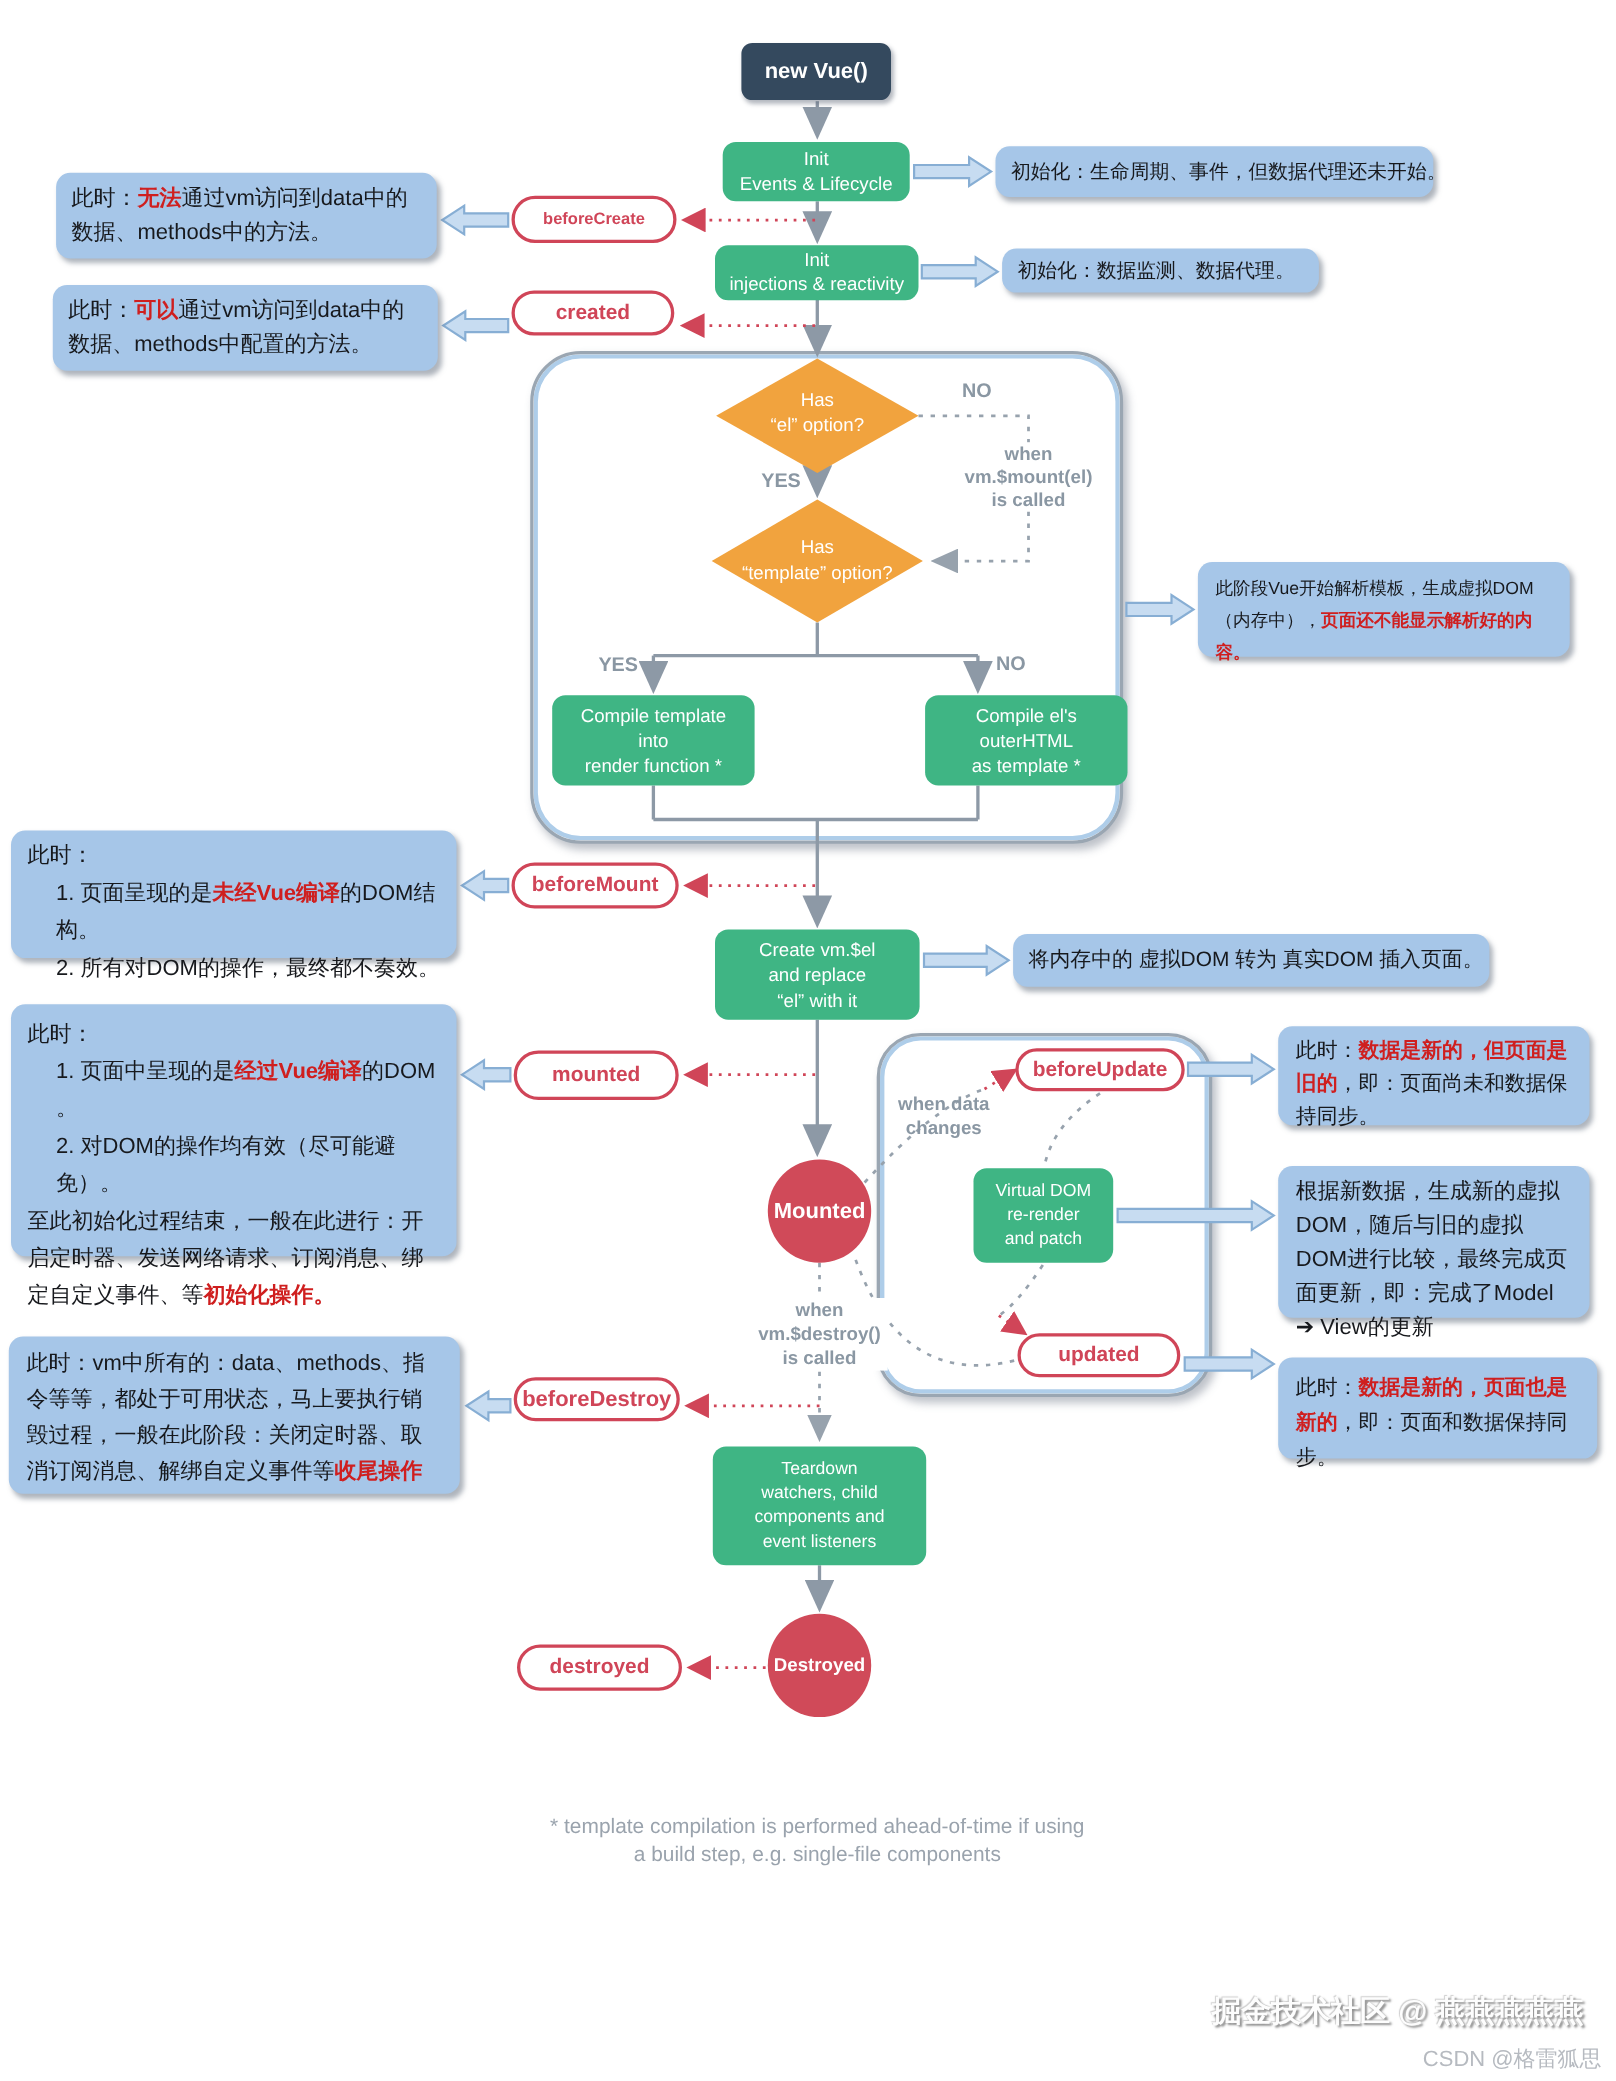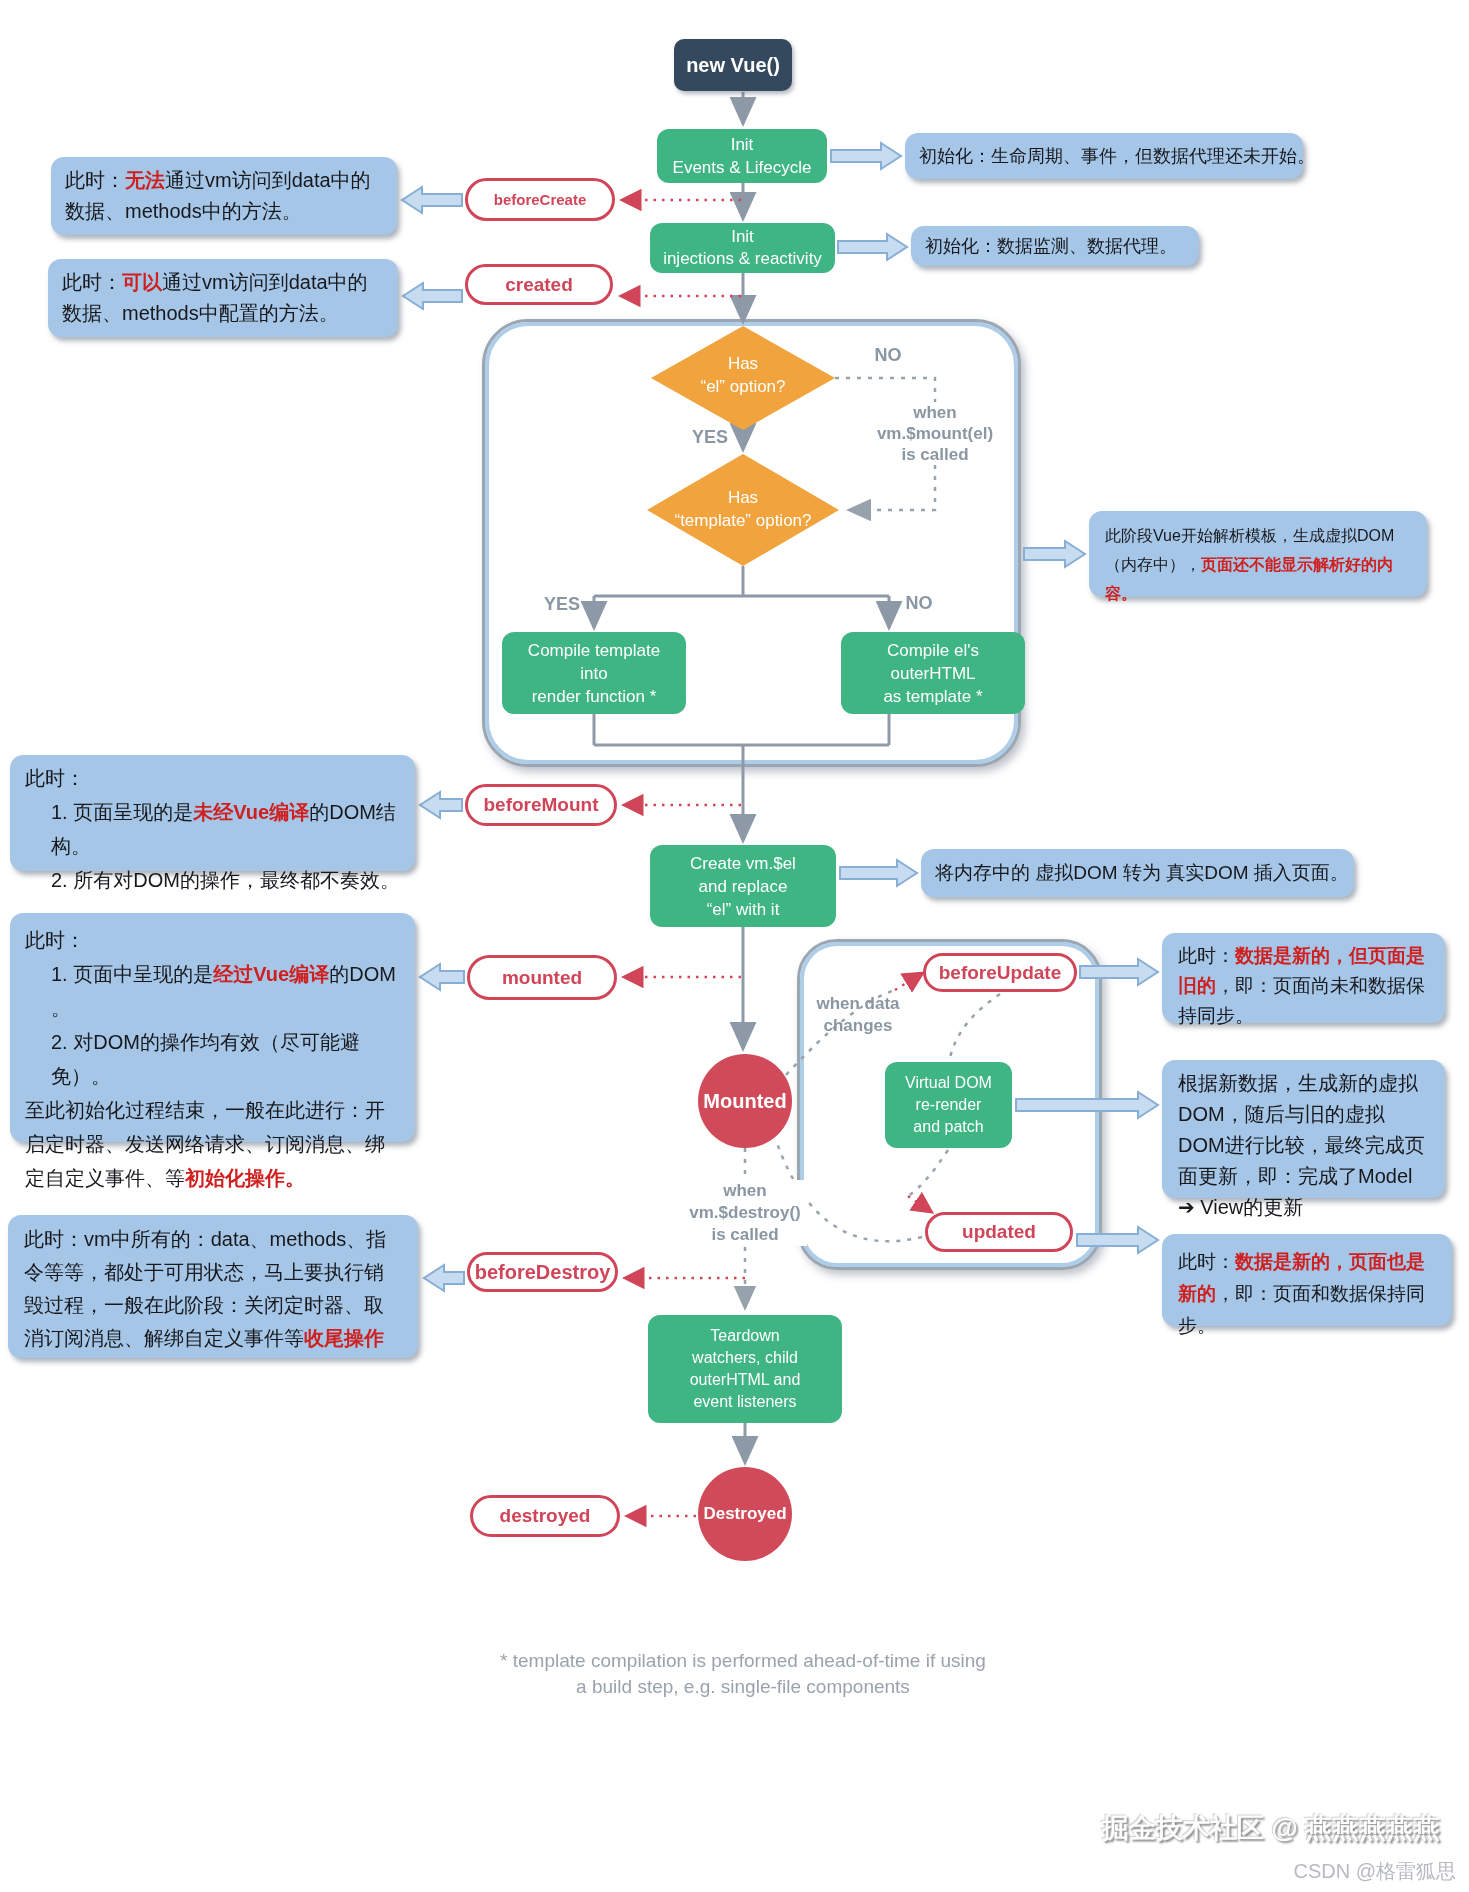--- a/index.html
+++ b/index.html
@@ -95,21 +95,21 @@
       <path d="M1016,1099 L1138,1099 L1138,1092 L1158,1105 L1138,1118 L1138,1111 L1016,1111 Z"></path>
       <path d="M1077,1234 L1138,1234 L1138,1227 L1158,1240 L1138,1253 L1138,1246 L1077,1246 Z"></path>
       <path d="M462,194 L422,194 L422,187 L402,200 L422,213 L422,206 L462,206 Z"></path>
       <path d="M462,290 L423,290 L423,283 L403,296 L423,309 L423,302 L462,302 Z"></path>
       <path d="M462,799 L440,799 L440,792 L420,805 L440,818 L440,811 L462,811 Z"></path>
       <path d="M464,971 L440,971 L440,964 L420,977 L440,990 L440,983 L464,983 Z"></path>
       <path d="M464,1272 L444,1272 L444,1265 L424,1278 L444,1291 L444,1284 L464,1284 Z"></path>
     </g>
   </svg>
 
-  <div class="navy abs z3" style="left:674px;top:39px;width:118px;height:52px;font-size:20px;">new Vue()</div>
+  <div class="navy abs z3" style="left:674px;top:39px;width:136px;height:52px;font-size:20px;">new Vue()</div>
 
   <div class="gbox abs z3" style="left:657px;top:129px;width:170px;height:54px;font-size:17px;line-height:23px;">
     <span class="ln">Init</span>
     <span class="ln">Events &amp; Lifecycle</span>
   </div>
 
   <div class="gbox abs z3" style="left:650px;top:223px;width:185px;height:50px;font-size:17px;line-height:22px;">
     <span class="ln">Init</span>
     <span class="ln">injections &amp; reactivity</span>
   </div>
@@ -161,21 +161,21 @@
 
   <div class="gbox abs z3" style="left:885px;top:1062px;width:127px;height:86px;font-size:16px;line-height:22px;">
     <span class="ln">Virtual DOM</span>
     <span class="ln">re-render</span>
     <span class="ln">and patch</span>
   </div>
 
   <div class="gbox abs z3" style="left:648px;top:1315px;width:194px;height:108px;font-size:16px;line-height:22px;">
     <span class="ln">Teardown</span>
     <span class="ln">watchers, child</span>
-    <span class="ln">outerHTML and</span>
+    <span class="ln">components and</span>
     <span class="ln">event listeners</span>
   </div>
 
   <div class="circle abs z3" style="left:698px;top:1054px;width:94px;height:94px;font-size:20px;">Mounted</div>
   <div class="circle abs z3" style="left:698px;top:1467px;width:94px;height:94px;font-size:17px;">Destroyed</div>
 
   <div class="pill abs z3" style="left:465px;top:178px;width:150px;height:43px;font-size:15px;">beforeCreate</div>
   <div class="pill abs z3" style="left:465px;top:264px;width:148px;height:41px;font-size:19px;">created</div>
   <div class="pill abs z3" style="left:465px;top:784px;width:152px;height:42px;font-size:19px;">beforeMount</div>
   <div class="pill abs z3" style="left:467px;top:955px;width:150px;height:45px;font-size:19px;">mounted</div>

